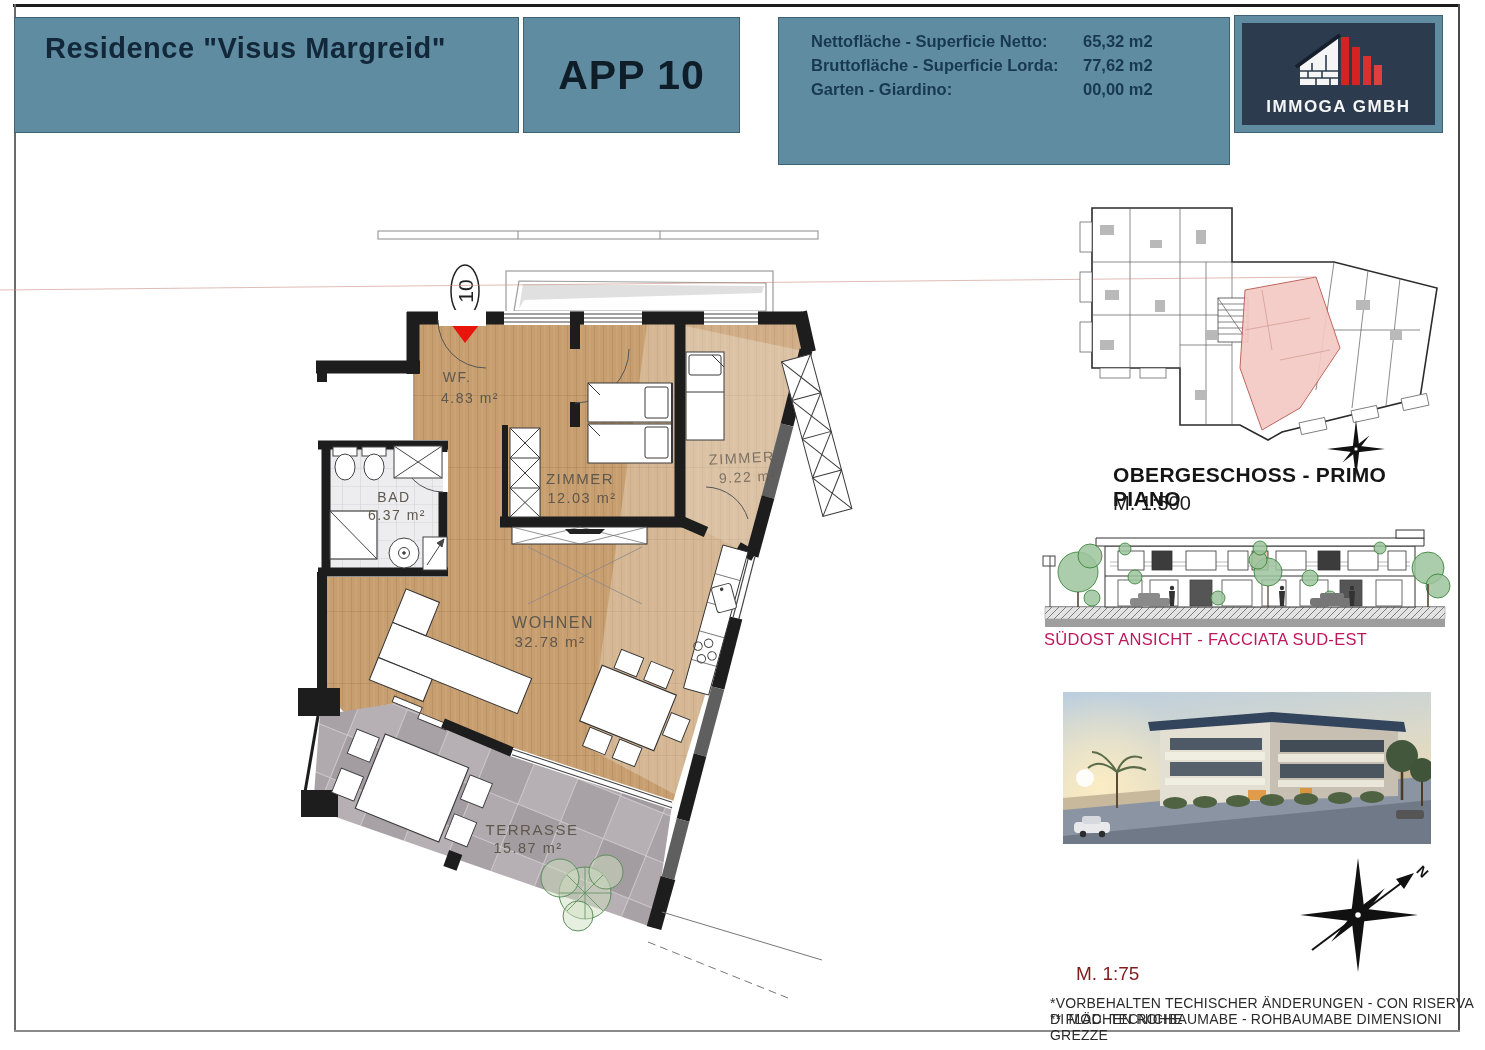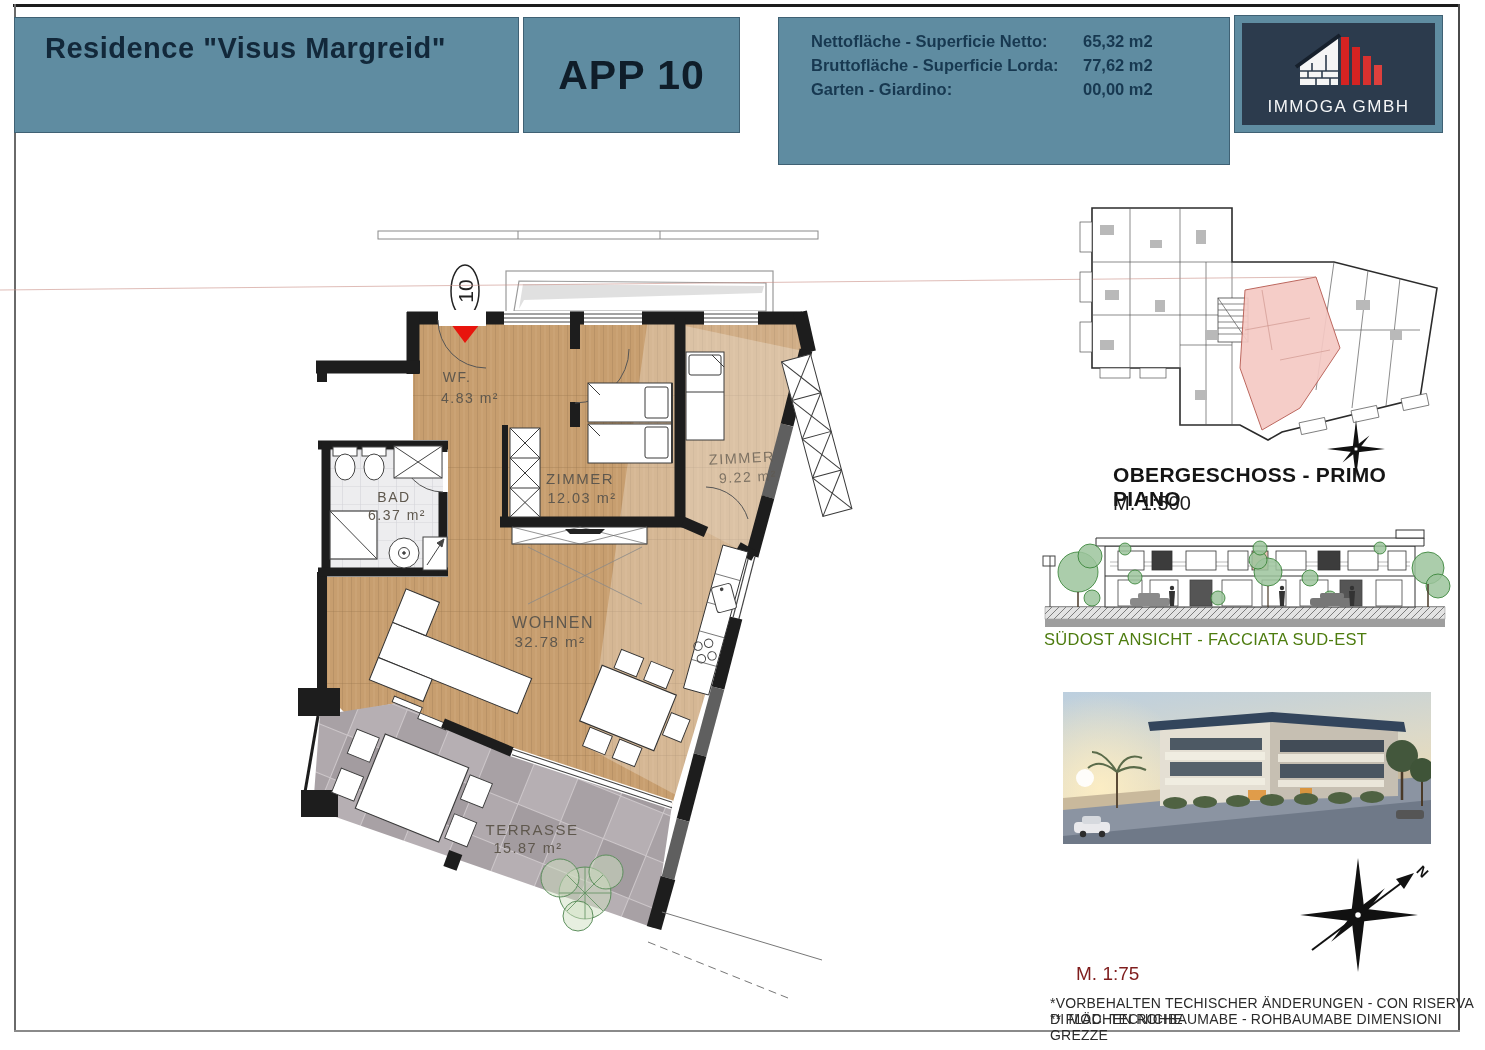--- a/index.html
+++ b/index.html
@@ -16,25 +16,25 @@
   .h-title{left:14px;top:17px;width:505px;height:116px;padding:14px 0 0 30px;
            font-size:29px;font-weight:bold;color:#12283a;letter-spacing:.5px;}
   .h-app{left:523px;top:17px;width:217px;height:116px;display:flex;align-items:center;justify-content:center;
          font-size:41px;font-weight:bold;color:#0f1d29;letter-spacing:1px;}
   .h-areas{left:778px;top:17px;width:452px;height:148px;padding:11px 0 0 32px;
            font-size:16.5px;font-weight:600;color:#173850;}
   .area-row{display:grid;grid-template-columns:272px 1fr;line-height:24px;}
   .h-logo{left:1234px;top:15px;width:209px;height:118px;background:#5f8ca1;border:1px solid #3f6174;box-sizing:border-box;}
   .logo-inner{position:absolute;left:7px;top:7px;width:193px;height:102px;background:#2c3b4d;}
   .logo-text{position:absolute;left:0;right:0;bottom:8px;text-align:center;color:#f5f6f7;
-             font-size:17px;font-weight:normal;letter-spacing:1.5px;}
+             font-size:17px;font-weight:bold;letter-spacing:1.5px;}
   
   .t-keyplan{left:1113px;top:463px;width:330px;font-size:21px;font-weight:700;color:#151515;letter-spacing:.3px;}
   .t-keyscale{left:1113px;top:492px;font-size:20px;color:#1b1b1b;}
-  .t-elev{left:1044px;top:630px;font-size:16.5px;font-weight:500;color:#4d7c0f;letter-spacing:.3px;}
+  .t-elev{left:1044px;top:630px;font-size:16.5px;font-weight:500;color:#be185d;letter-spacing:.3px;}
   .t-grundriss{left:1075px;top:930px;font-size:27px;font-weight:bold;color:#141414;}
   .t-gscale{left:1076px;top:963px;font-size:19px;color:#7f1d1d;}
   .t-note{left:1050px;font-size:14px;font-weight:400;color:#2b2b2b;letter-spacing:.2px;}
   svg text{font-family:"Liberation Sans", sans-serif;}
   .roomlabel{fill:#5f584e;letter-spacing:1.5px;}
 </style>
 </head>
 <body>
 
 <div id="sheet">

